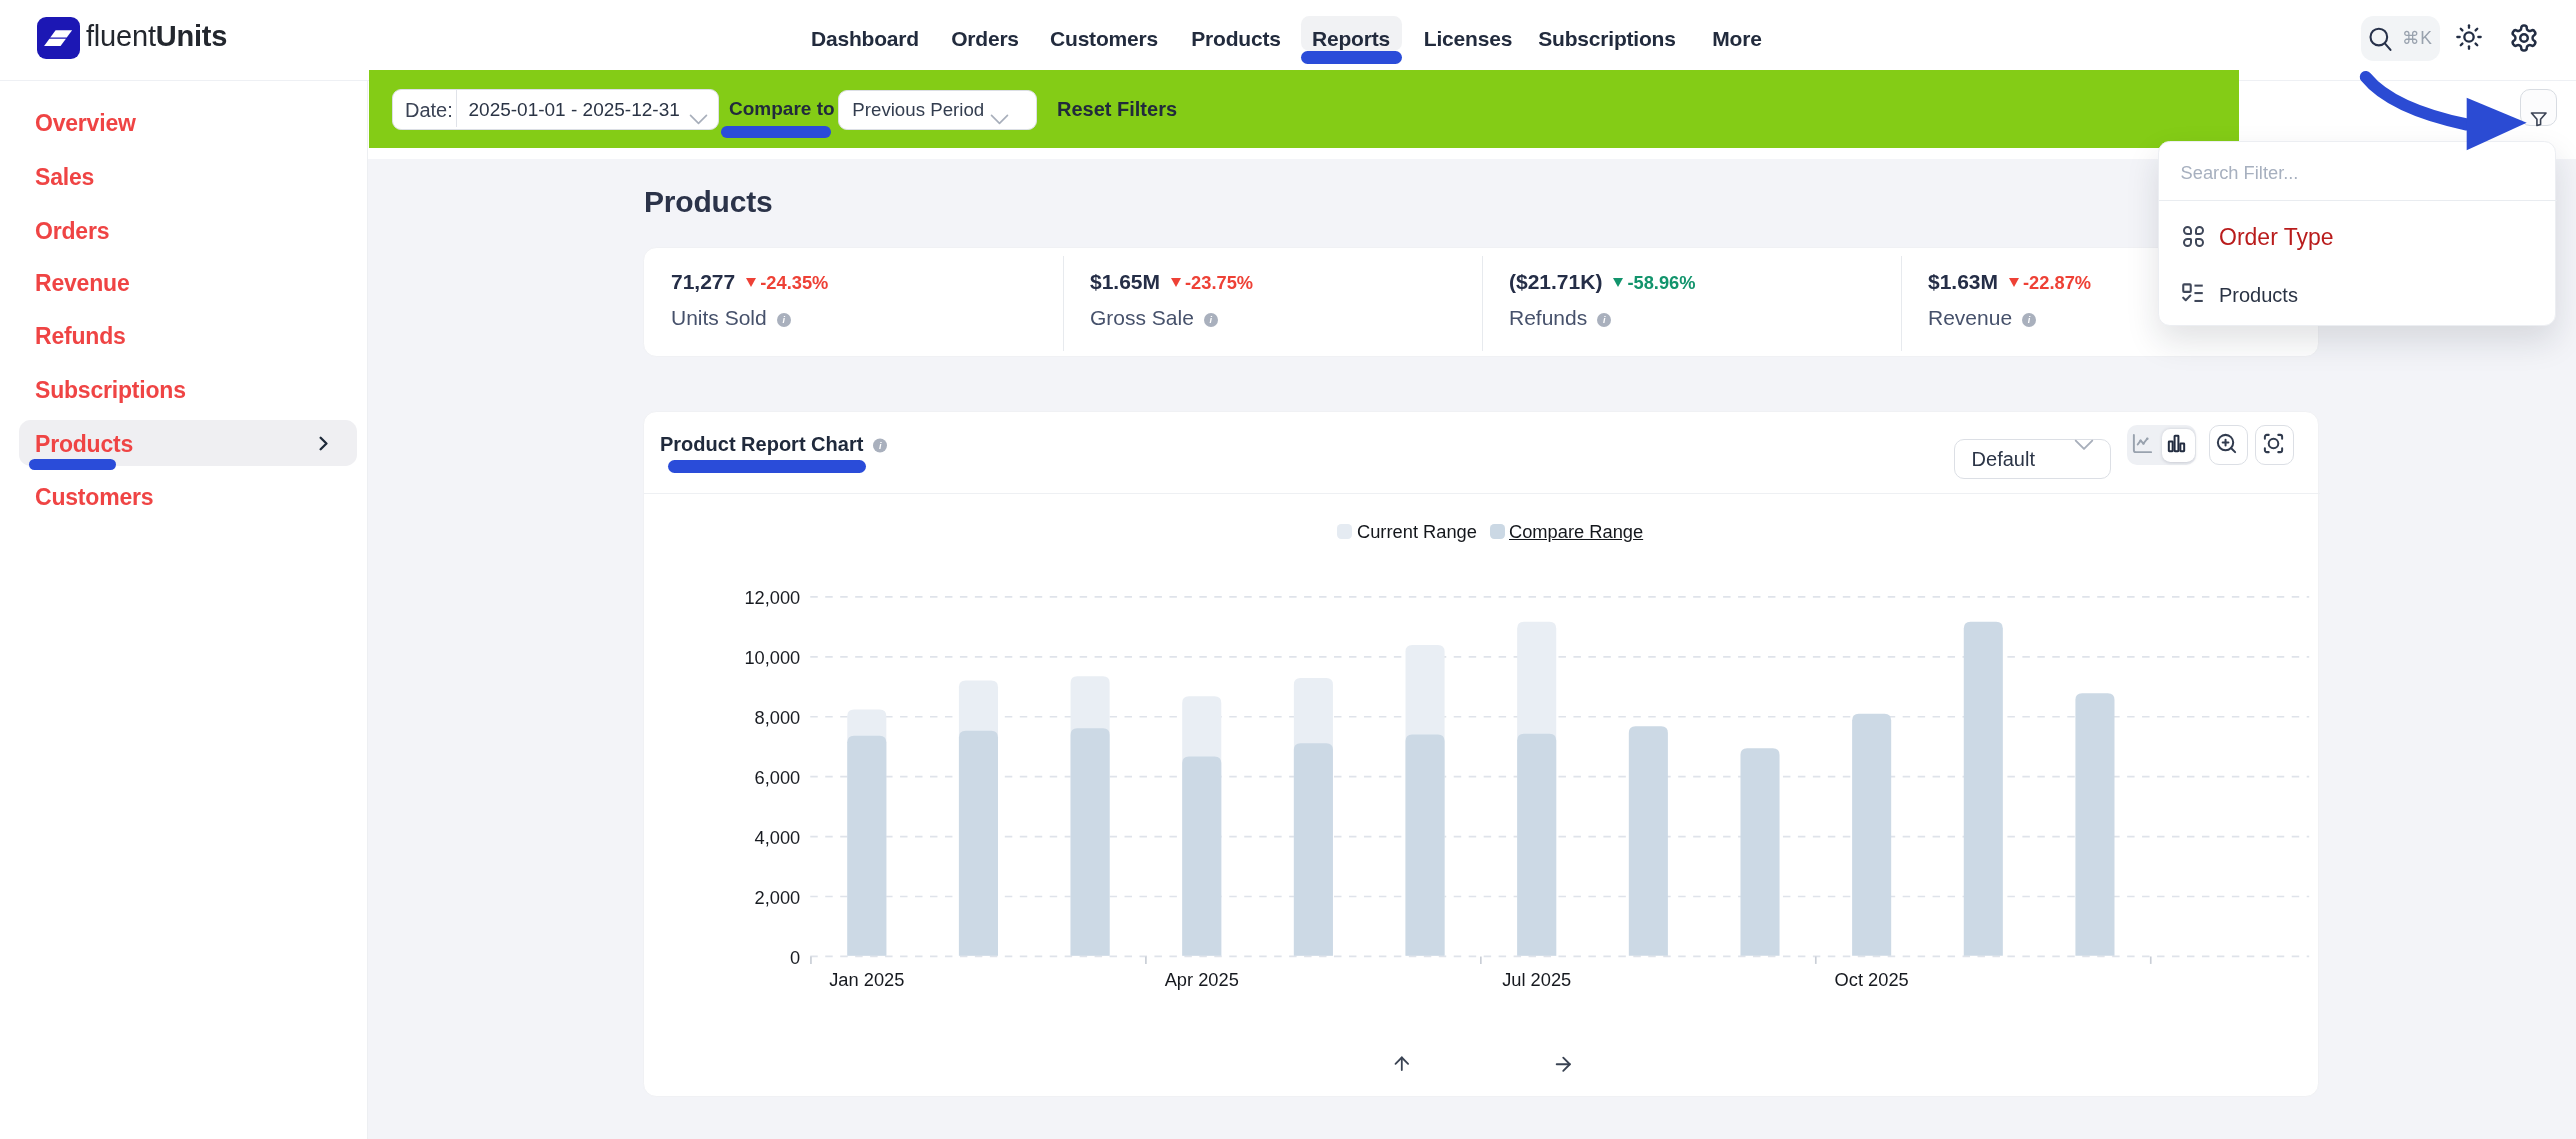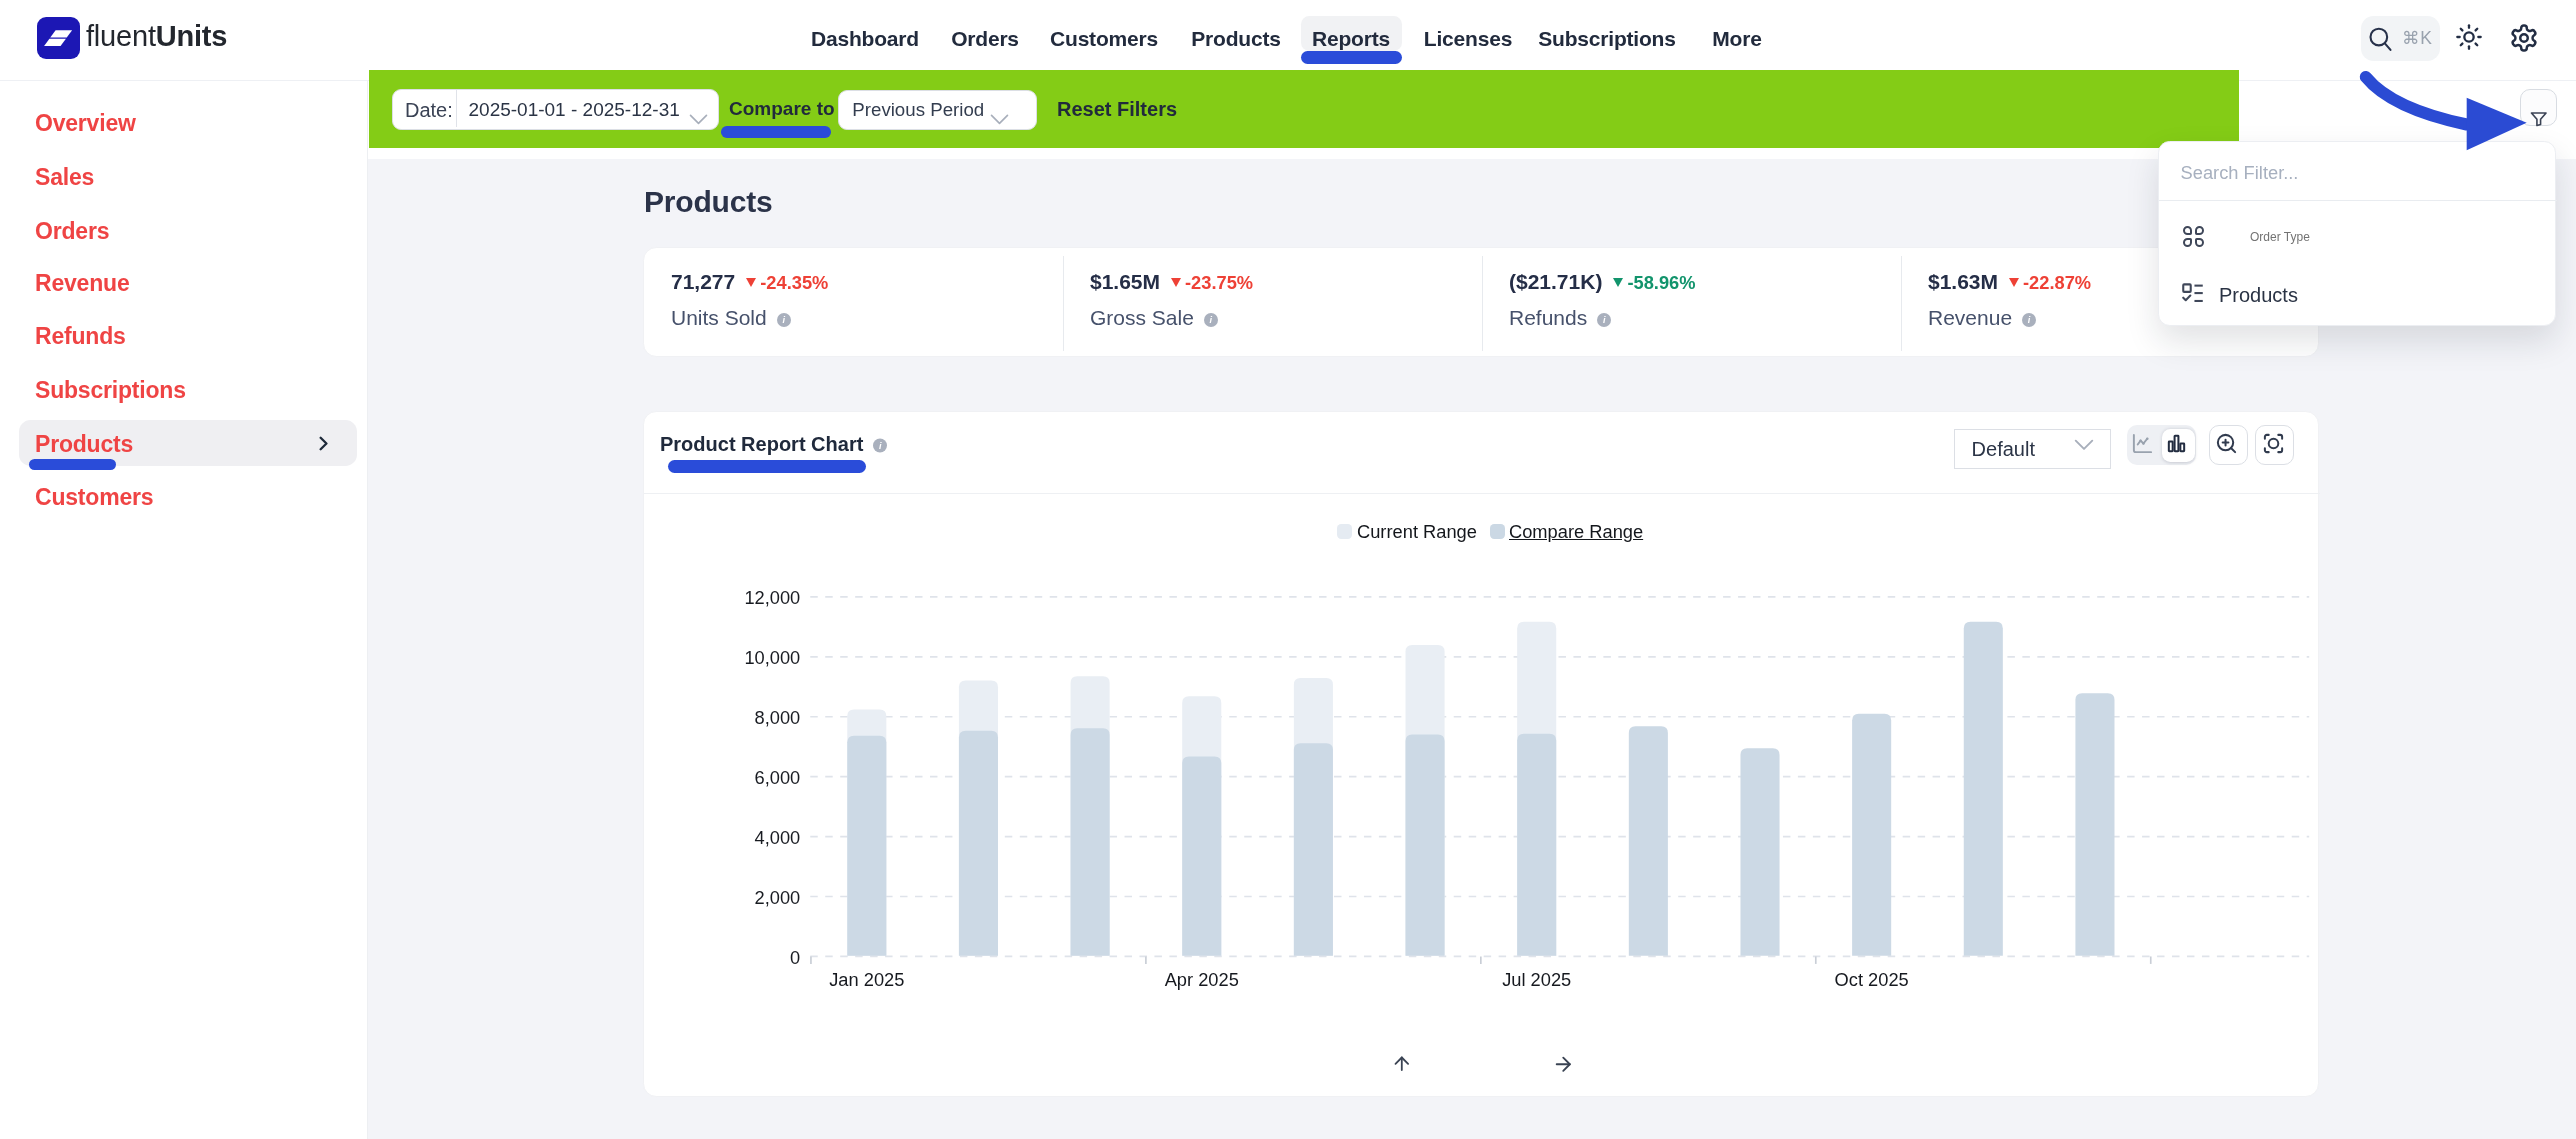--- a/index.html
+++ b/index.html
@@ -51,21 +51,21 @@
 .green { color:#12946c; }
 .tri { display:inline-block; width:0; height:0; border-left:5px solid transparent; border-right:5px solid transparent; border-top:9.1px solid #ee4136; margin:0 4.2px 1.7px 10.8px; }
 .tri.g { border-top-color:#12946c; }
 .info { display:inline-block; width:14px; height:14px; border-radius:50%; background:#a9b0bd; color:#fff; font-size:9.1px; font-weight:700; text-align:center; line-height:14px; vertical-align:1.7px; margin-left:10px; font-style:italic; }
 
 
 #chartcard { position:absolute; left:643px; top:411px; width:1676px; height:686px; background:#fff; border-radius:13.3px; border:0.8px solid #f0f1f4; }
 #ctitle { position:absolute; left:16px; top:32px; transform:translateY(-50%); font-size:20px; font-weight:700; color:#202a3c; }
 #ctitle-line { position:absolute; left:24px; top:48px; width:198px; height:13.3px; border-radius:6.7px; background:#2a4cd9; }
 #chead-div { position:absolute; left:0px; top:81px; width:1676px; height:0.8px; background:#eef0f3; }
-#defpill { position:absolute; left:1310px; top:17px; width:157px; height:40px; border:1.7px solid #dcdfe5; border-radius:0; background:#fff; }
+#defpill { position:absolute; left:1310px; top:27px; width:157px; height:40px; border:1.7px solid #dcdfe5; border-radius:10px; background:#fff; }
 #defpill span { position:absolute; left:16.6px; top:50%; transform:translateY(-50%); font-size:20px; color:#2c3547; }
 #togglegrp { position:absolute; left:1483px; top:13.3px; width:69px; height:40px; border-radius:10px; background:#eef0f4; }
 #togglegrp .wpill { position:absolute; left:35px; top:3.3px; width:33px; height:33px; border-radius:8.3px; background:#fff; box-shadow:0 0.8px 3.3px rgba(25,35,60,.18); }
 .cbtn { position:absolute; top:13.3px; width:39px; height:40px; border:1.7px solid #dcdfe5; border-radius:10px; background:#fff; }
 #zoombtn { left:1565px; }
 #focusbtn { left:1611px; }
 .legend { position:absolute; top:112px; height:15px; }
 .lsq { position:absolute; top:0; width:15px; height:15px; border-radius:4.2px; }
 .ltxt { position:absolute; top:7.5px; transform:translateY(-50%); font-size:18.3px; color:#14171c; white-space:nowrap; }
 #footer-ctl { position:absolute; left:0; top:637px; width:1676px; height:25px; }
@@ -298,21 +298,21 @@
 
 <div class="abs" id="dpanel" style="left:2158px;top:141px;width:398px;height:185px;background:#fff;border:0.8px solid #eceef2;border-radius:11.6px;box-shadow:0 15px 33px rgba(20,28,45,.13);z-index:20;">
  <div class="abs" style="left:21.6px;top:31px;transform:translateY(-50%);font-size:18.3px;color:#a7b0bf;">Search Filter...</div>
  <div class="abs" style="left:0;top:58px;width:398px;height:0.8px;background:#e9ecf0;"></div>
  <div class="abs" style="left:24px;top:84px;width:21px;height:21px;">
    <span class="abs" style="left:0;top:0;width:9.1px;height:9.1px;border:2.2px solid #3f4759;border-radius:50% 50% 1.7px 50%;"></span>
    <span class="abs" style="right:0;top:0;width:9.1px;height:9.1px;border:2.2px solid #3f4759;border-radius:50% 50% 50% 1.7px;"></span>
    <span class="abs" style="left:0;bottom:0;width:9.1px;height:9.1px;border:2.2px solid #3f4759;border-radius:50% 1.7px 50% 50%;"></span>
    <span class="abs" style="right:0;bottom:0;width:9.1px;height:9.1px;border:2.2px solid #3f4759;border-radius:1.7px 50% 50% 50%;"></span>
  </div>
- <div class="abs" style="left:60px;top:95px;transform:translateY(-50%);font-size:12px;font-weight:500;color:#737373;margin-left:31px;">Order Type</div>
+ <div class="abs" style="left:60px;top:95px;transform:translateY(-50%);font-size:23px;font-weight:500;color:#b91c1c;">Order Type</div>
  <svg class="abs" style="left:23px;top:141px;" width="21.6" height="21" viewBox="0 0 26 25" fill="none" stroke="#3f4759" stroke-width="2.5" stroke-linejoin="round">
    <rect x="1.5" y="1.5" width="9" height="9" rx="1"></rect>
    <line x1="15" y1="3" x2="25" y2="3"></line>
       <line x1="15" y1="12" x2="25" y2="12"></line>
       <line x1="15" y1="21.5" x2="25" y2="21.5"></line>
    <path d="M1.5 17.5 L4.5 20.5 L10 15" stroke-linecap="round"></path>
  </svg>
  <div class="abs" style="left:60px;top:153px;transform:translateY(-50%);font-size:20px;font-weight:500;color:#2a3344;">Products</div>
 </div>
 

